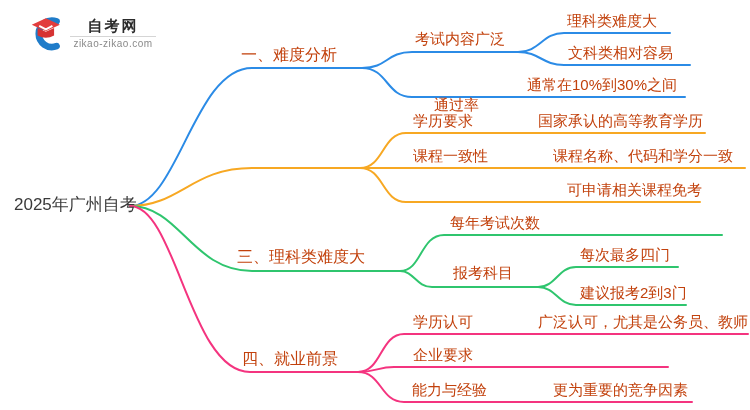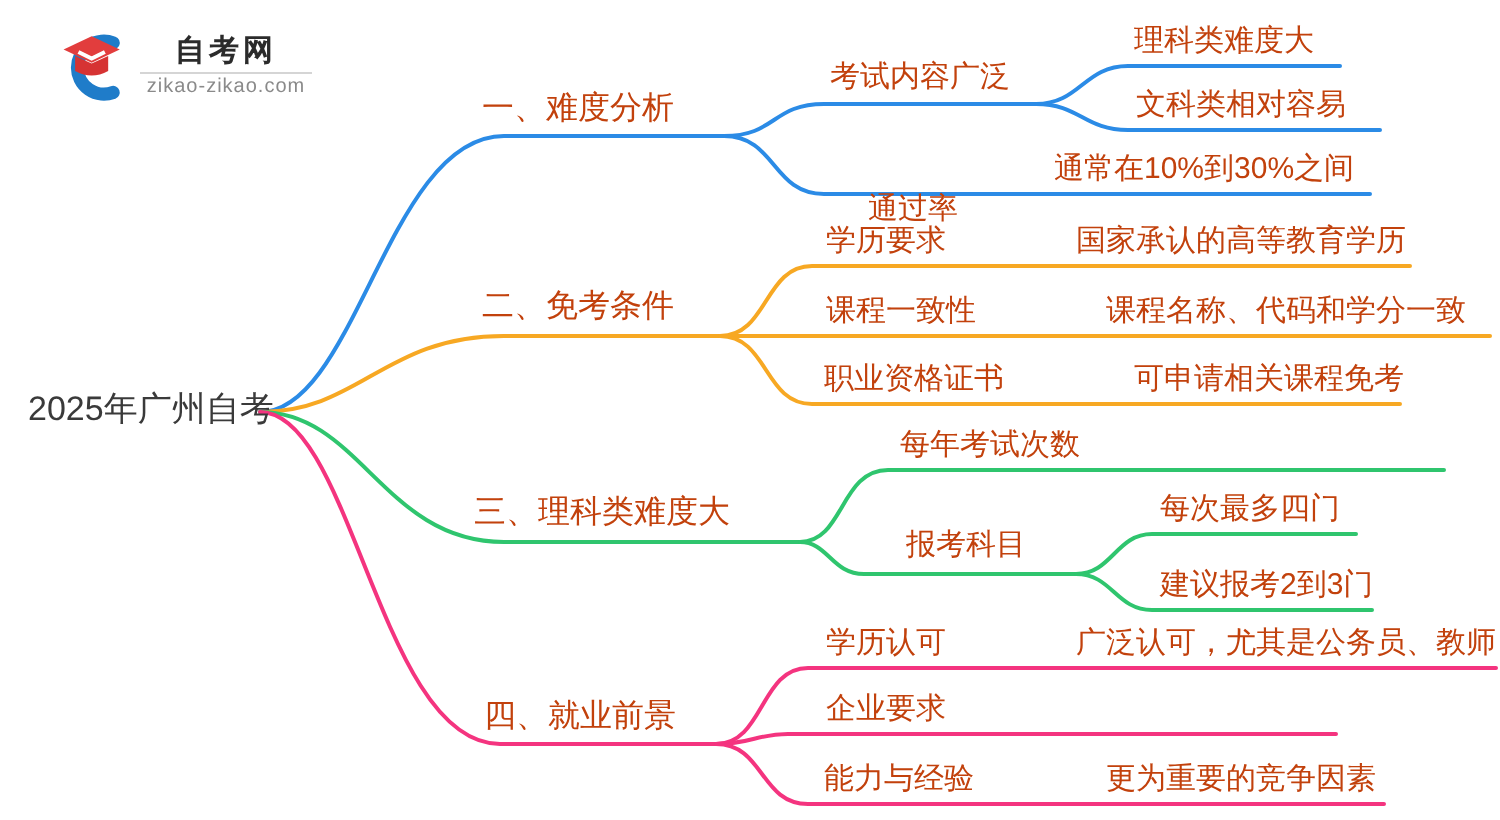--- a/index.html
+++ b/index.html
@@ -72,26 +72,24 @@
 
   <div class="node root-label" style="left:14px;top:193px;">2025年广州自考</div>
 
   <div class="node lv1" style="left:241px;top:45px;">一、难度分析</div>
   <div class="node lv2" style="left:415px;top:29px;">考试内容广泛</div>
   <div class="node lv2" style="left:567px;top:11px;">理科类难度大</div>
   <div class="node lv2" style="left:568px;top:43px;">文科类相对容易</div>
   <div class="node lv2" style="left:434px;top:75px;margin-top:20px;">通过率</div>
   <div class="node lv2" style="left:527px;top:75px;">通常在10%到30%之间</div>
 
-  <div class="node lv1" style="left:241px;top:144px;">二、免考条件</div>
   <div class="node lv2" style="left:413px;top:111px;">学历要求</div>
   <div class="node lv2" style="left:538px;top:111px;">国家承认的高等教育学历</div>
   <div class="node lv2" style="left:413px;top:146px;">课程一致性</div>
   <div class="node lv2" style="left:553px;top:146px;">课程名称、代码和学分一致</div>
-  <div class="node lv2" style="left:412px;top:180px;">职业资格证书</div>
   <div class="node lv2" style="left:567px;top:180px;">可申请相关课程免考</div>
 
   <div class="node lv1" style="left:237px;top:247px;">三、理科类难度大</div>
   <div class="node lv2" style="left:450px;top:213px;">每年考试次数</div>
   <div class="node lv2" style="left:453px;top:263px;">报考科目</div>
   <div class="node lv2" style="left:580px;top:245px;">每次最多四门</div>
   <div class="node lv2" style="left:580px;top:283px;">建议报考2到3门</div>
 
   <div class="node lv1" style="left:242px;top:349px;">四、就业前景</div>
   <div class="node lv2" style="left:413px;top:312px;">学历认可</div>

